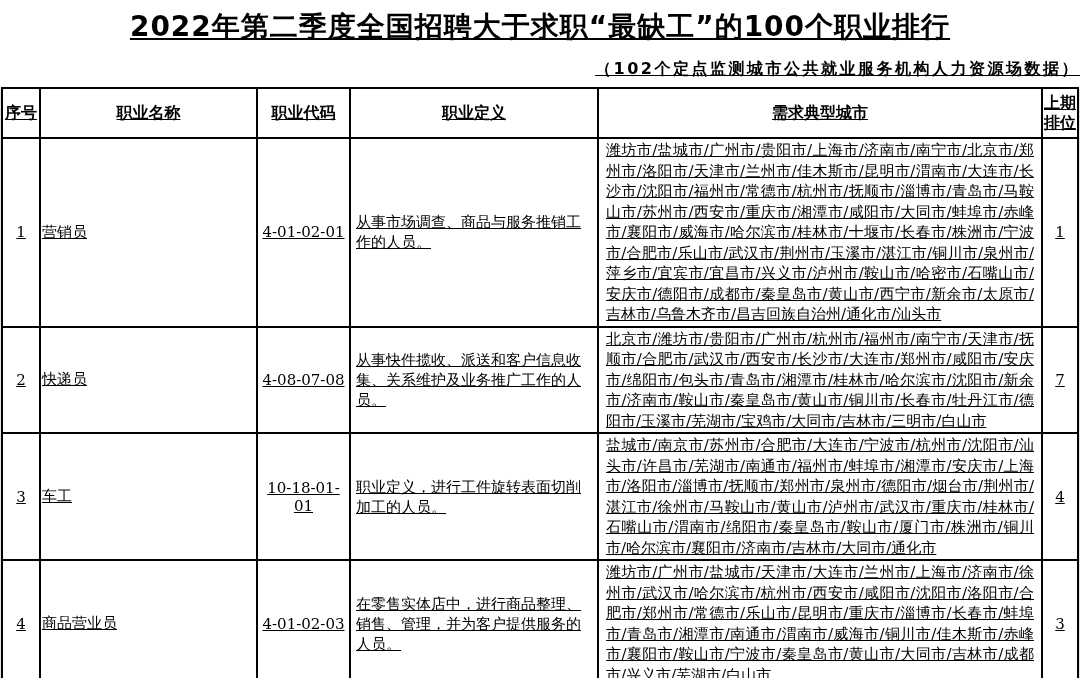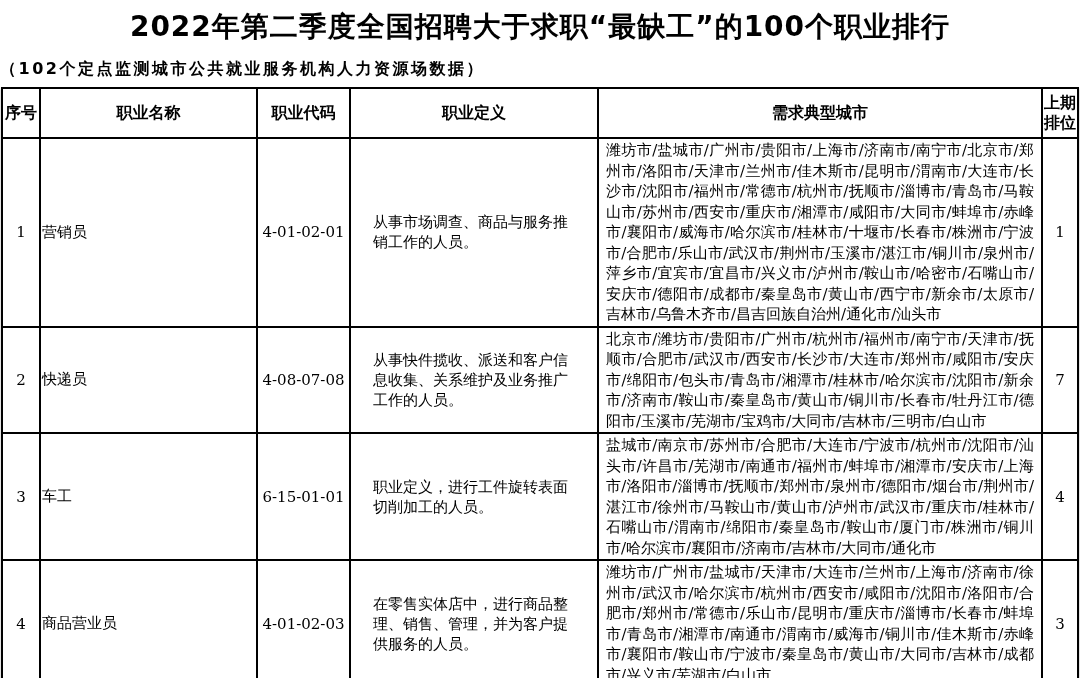--- a/index.html
+++ b/index.html
@@ -9,35 +9,36 @@
     width: 1080px;
     height: 678px;
     overflow: hidden;
     color: #000;
     font-family: "DejaVu Sans", "Liberation Sans", sans-serif;
   }
   .page {
     width: 1080px;
     height: 678px;
     box-sizing: border-box;
+    text-decoration: underline;
   }
   .title {
     margin: 0;
     padding-top: 9px;
     text-align: center;
     font-size: 28px;
     line-height: 36px;
     font-weight: 700;
     letter-spacing: 1px;
     font-family: "DejaVu Sans", sans-serif;
   }
   .subtitle {
     margin-top: 13px;
     margin-bottom: 7px;
-    text-align: left;
+    text-align: right;
     font-size: 16px;
     line-height: 22px;
     font-weight: 700;
     letter-spacing: 2.5px;
     font-family: "DejaVu Sans", sans-serif;
   }
   table.occ {
     border-collapse: collapse;
     table-layout: fixed;
     width: 1076px;
@@ -71,21 +72,21 @@
   td.c-name {
     text-align: left;
     padding-right: 3px;
   }
   td.c-code {
     text-align: center;
     padding: 16px 1px;
   }
   td.c-def {
     text-align: left;
-    padding: 2px 22px;
+    padding: 2px 5px;
     line-height: 20px;
   }
   td.c-cities {
     text-align: justify;
     word-break: break-all;
     padding: 1px 7px;
     line-height: 20.5px;
   }
 </style>
 </head>
@@ -127,21 +128,21 @@
         <td class="c-rank">2</td>
         <td class="c-name">快递员</td>
         <td class="c-code">4-08-07-08</td>
         <td class="c-def">从事快件揽收、派送和客户信息收集、关系维护及业务推广工作的人员。</td>
         <td class="c-cities">北京市/潍坊市/贵阳市/广州市/杭州市/福州市/南宁市/天津市/抚顺市/合肥市/武汉市/西安市/长沙市/大连市/郑州市/咸阳市/安庆市/绵阳市/包头市/青岛市/湘潭市/桂林市/哈尔滨市/沈阳市/新余市/济南市/鞍山市/秦皇岛市/黄山市/铜川市/长春市/牡丹江市/德阳市/玉溪市/芜湖市/宝鸡市/大同市/吉林市/三明市/白山市</td>
         <td class="c-prev">7</td>
       </tr>
       <tr>
         <td class="c-rank">3</td>
         <td class="c-name">车工</td>
-        <td class="c-code">6-15-01-01</td>
+        <td class="c-code">10-18-01-01</td>
         <td class="c-def">职业定义，进行工件旋转表面切削加工的人员。</td>
         <td class="c-cities">盐城市/南京市/苏州市/合肥市/大连市/宁波市/杭州市/沈阳市/汕头市/许昌市/芜湖市/南通市/福州市/蚌埠市/湘潭市/安庆市/上海市/洛阳市/淄博市/抚顺市/郑州市/泉州市/德阳市/烟台市/荆州市/湛江市/徐州市/马鞍山市/黄山市/泸州市/武汉市/重庆市/桂林市/石嘴山市/渭南市/绵阳市/秦皇岛市/鞍山市/厦门市/株洲市/铜川市/哈尔滨市/襄阳市/济南市/吉林市/大同市/通化市</td>
         <td class="c-prev">4</td>
       </tr>
       <tr>
         <td class="c-rank">4</td>
         <td class="c-name">商品营业员</td>
         <td class="c-code">4-01-02-03</td>
         <td class="c-def">在零售实体店中，进行商品整理、销售、管理，并为客户提供服务的人员。</td>
         <td class="c-cities">潍坊市/广州市/盐城市/天津市/大连市/兰州市/上海市/济南市/徐州市/武汉市/哈尔滨市/杭州市/西安市/咸阳市/沈阳市/洛阳市/合肥市/郑州市/常德市/乐山市/昆明市/重庆市/淄博市/长春市/蚌埠市/青岛市/湘潭市/南通市/渭南市/威海市/铜川市/佳木斯市/赤峰市/襄阳市/鞍山市/宁波市/秦皇岛市/黄山市/大同市/吉林市/成都市/兴义市/芜湖市/白山市</td>

